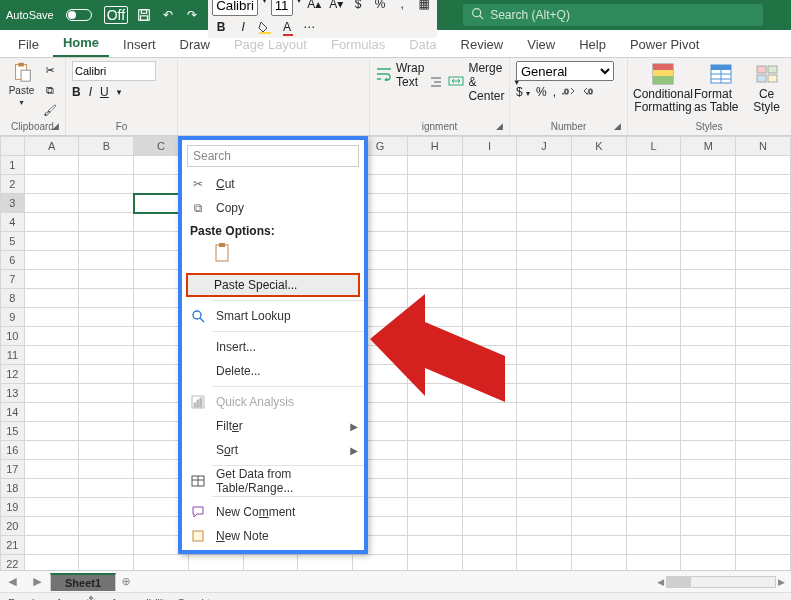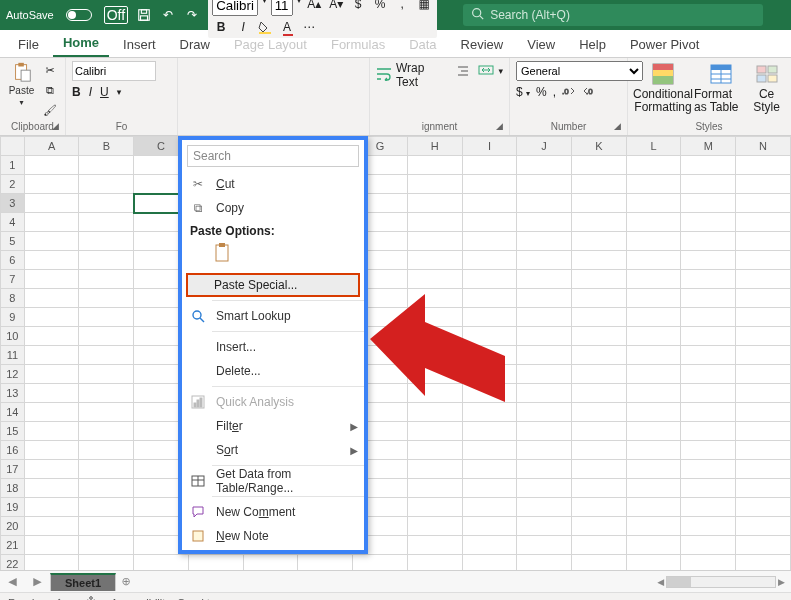--- a/index.html
+++ b/index.html
@@ -233,29 +233,30 @@
               <line x1="5" y1="6" x2="12" y2="6"></line>
               <line x1="2" y1="10" x2="12" y2="10"></line>
             </svg>
         </span>
         <span>
           <svg width="16" height="14" viewBox="0 0 16 14" stroke="#3a7" fill="none">
               <rect x="1" y="3" width="14" height="8"></rect>
               <path d="M4 7h8M4 7l2-2M4 7l2 2M12 7l-2-2M12 7l-2 2"></path>
             </svg>
         </span>
+        <span>Merge &amp; Center</span>
         <span style="font-size:9px;">▾</span>
       </div>
     </div>
     <div class="label"><span>ignment</span><span class="launcher">◢</span></div>
   </div>
 
   <div class="rgroup" style="width:118px;">
     <div class="body" style="flex-direction:column;gap:4px;">
-      <select style="width:127px;height:20px;font-size:11px;">
+      <select style="width:98px;height:20px;font-size:13px;">
         <option>General</option>
       </select>
       <div style="display:flex;gap:6px;">
         <span>$ <span style="font-size:8px">▾</span></span>
         <span>%</span>
         <span>,</span>
         <span><svg width="14" height="12" viewBox="0 0 14 12" stroke="#555" fill="none">
               <text x="0" y="9" font-size="8">.0</text>
               <path d="M9 3l3 3-3 3"></path>
             </svg></span>

